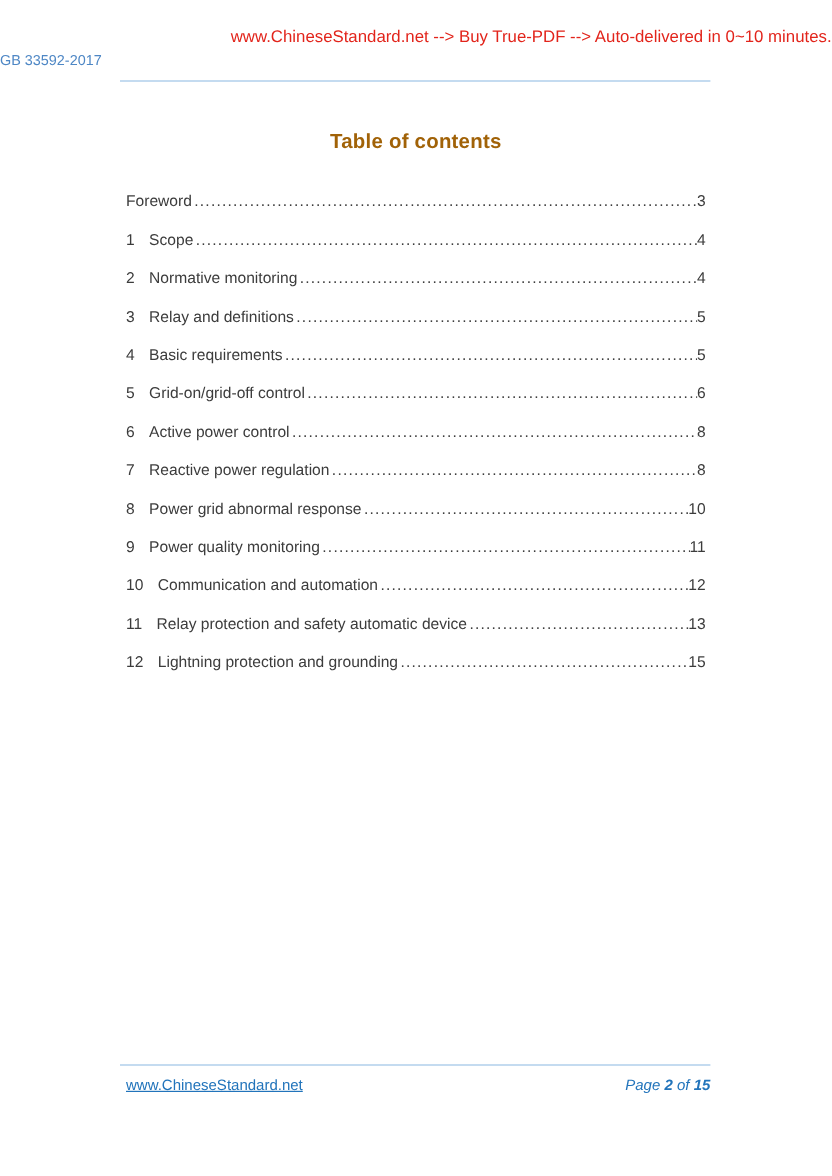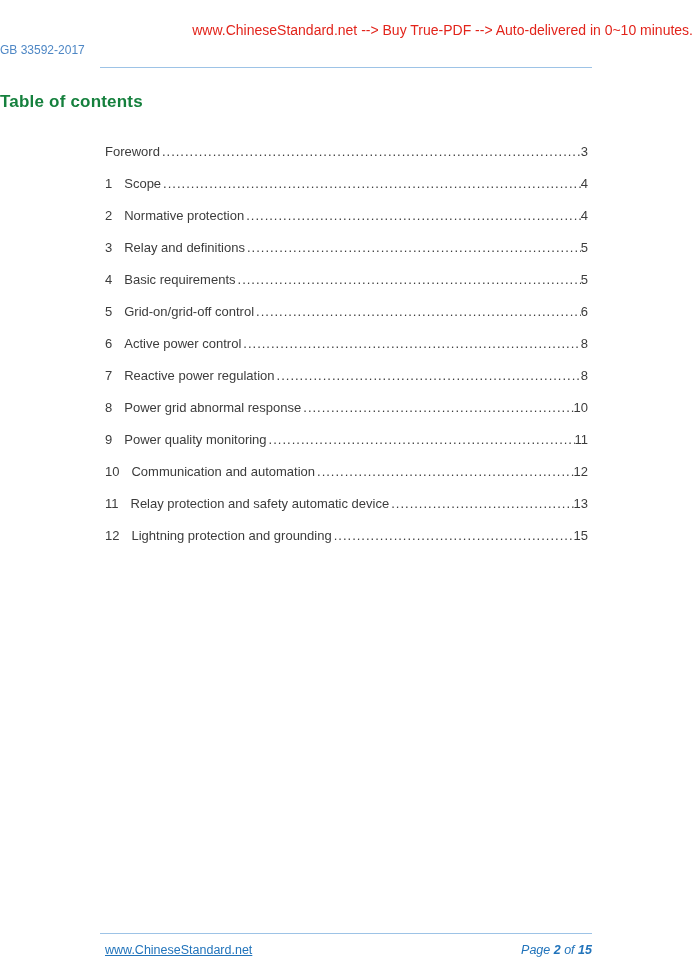--- a/index.html
+++ b/index.html
@@ -39,26 +39,26 @@
     color: var(--standard-blue);
   }
   .rule {
     margin-left: 100px;
     width: 492px;
     margin-top: 10px;
     border-top: 1px solid var(--rule-blue);
     height: 0;
   }
   .doc-title {
-    margin-top: 24px;
-    text-align: left;
+    margin-top: 40px;
+    text-align: center;
     font-size: 17px;
     line-height: 20px;
     font-weight: bold;
-    color: #15803d;
+    color: #a16207;
     letter-spacing: 0.2px;
   }
   .toc {
     margin: 32px 101px 17px 105px;
     color: var(--text-dark);
     font-size: 13px;
   }
   .toc-row {
     display: flex;
     align-items: baseline;
@@ -82,21 +82,21 @@
     margin-left: 2px;
     letter-spacing: 1px;
     color: var(--text-dark);
   }
   .toc-page {
     flex: 0 0 auto;
   }
   .footer {
     position: absolute;
     left: 100px;
-    top: 933px;
+    top: 887px;
     width: 492px;
     border-top: 1px solid var(--rule-blue);
   }
   .footer-inner {
     display: flex;
     justify-content: space-between;
     align-items: baseline;
     padding: 9px 0 0 5px;
     font-size: 12.5px;
     color: var(--footer-blue);
@@ -132,21 +132,21 @@
 
     <div class="toc-row">
       <span class="toc-num">1</span>
       <span class="toc-label">Scope</span>
       <span class="leader">....................................................................................................................................................................................</span>
       <span class="toc-page">4</span>
     </div>
 
     <div class="toc-row">
       <span class="toc-num">2</span>
-      <span class="toc-label">Normative protection</span>
+      <span class="toc-label">Normative monitoring</span>
       <span class="leader">....................................................................................................................................................................................</span>
       <span class="toc-page">4</span>
     </div>
 
     <div class="toc-row">
       <span class="toc-num">3</span>
       <span class="toc-label">Relay and definitions</span>
       <span class="leader">....................................................................................................................................................................................</span>
       <span class="toc-page">5</span>
     </div>

